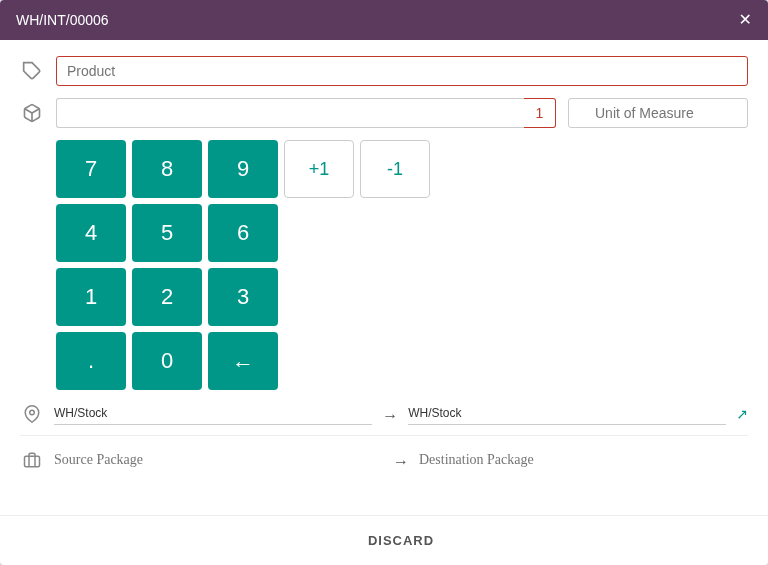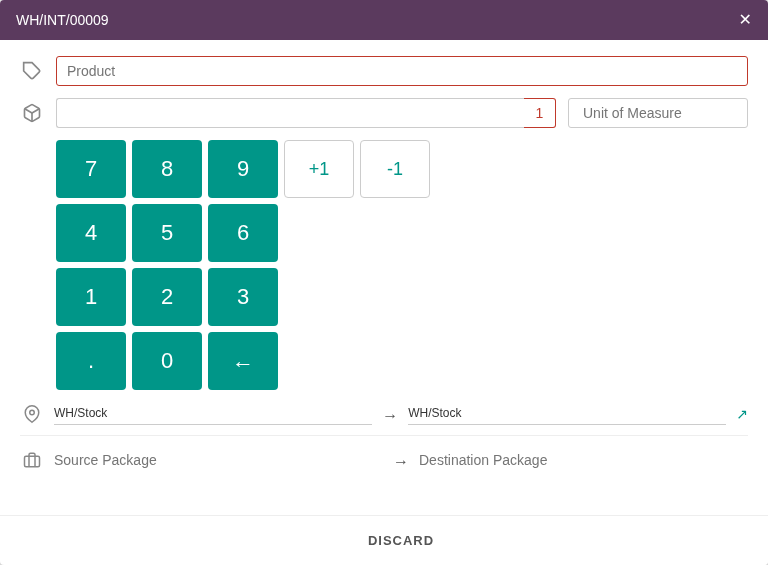--- a/index.html
+++ b/index.html
@@ -108,21 +108,21 @@
       color: #c0392b;
       background: #fff;
       min-width: 32px;
       text-align: center;
     }
 
     .uom-input {
       width: 180px;
       border: 1px solid #ccc;
       border-radius: 3px;
-      padding: 6px 14px;
+      padding: 6px 26px;
       font-size: 14px;
       color: #aaa;
       outline: none;
       background: #fff;
     }
 
     .keypad-btn {
       width: 70px;
       height: 58px;
       border-radius: 4px;
@@ -185,20 +185,21 @@
     }
 
     .package-field {
       flex: 1;
       border: none;
       padding: 4px 0;
       font-size: 14px;
       color: #aaa;
       outline: none;
       background: transparent;
+      font-family: Liberation Serif, serif;
     }
 
     .modal-footer {
       display: flex;
       height: 50px;
       flex-shrink: 0;
       border-top: 1px solid #eee;
       padding-left: 34px;
     }
 
@@ -221,21 +222,21 @@
       background: #009688;
       color: #fff;
     }
   </style>
 </head>
 <body>
 
 <div class="modal">
 
   <div class="modal-header">
-    <span class="modal-title">WH/INT/00009</span>
+    <span class="modal-title">WH/INT/00006</span>
     <button class="modal-close">✕</button>
   </div>
 
   <div class="modal-body">
 
     <div class="field-row">
       <div class="field-icon">
         <svg width="20" height="20" viewBox="0 0 24 24" fill="none" stroke="#888" stroke-width="2">
           <path d="M20.59 13.41l-7.17 7.17a2 2 0 01-2.83 0L2 12V2h10l8.59 8.59a2 2 0 010 2.82z"></path>
           <line x1="7" y1="7" x2="7.01" y2="7"></line>

